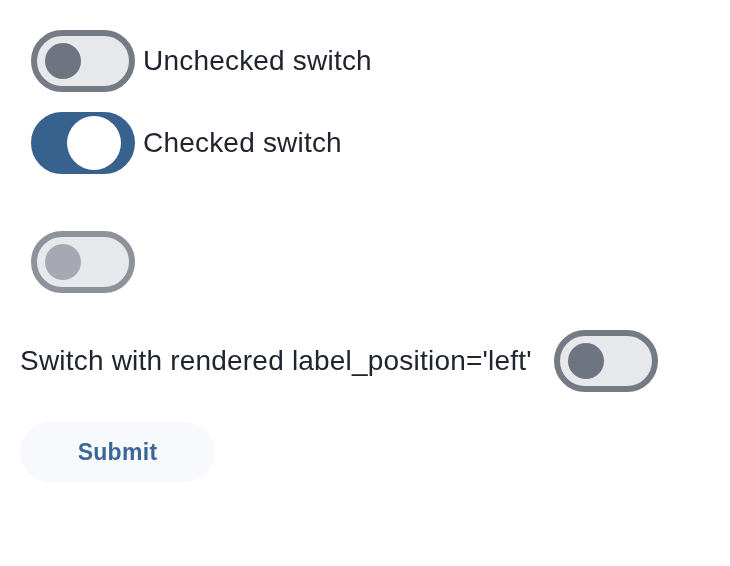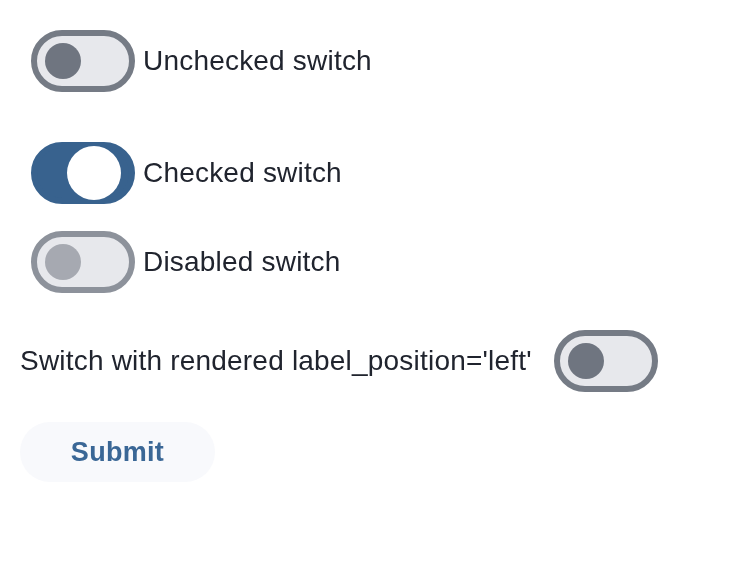--- a/index.html
+++ b/index.html
@@ -11,21 +11,21 @@
   }
   .canvas { position: relative; width: 602px; height: 566px; background: #ffffff; }
 
   .switch-row {
     position: absolute;
     display: flex;
     align-items: center;
     gap: 8px;
   }
   .row-1 { left: 31px; top: 30px; }
-  .row-2 { left: 31px; top: 142px; }
+  .row-2 { left: 31px; top: 112px; }
   .row-3 { left: 31px; top: 231px; }
   .row-4 { left: 20px; top: 330px; gap: 22px; }
 
   .switch-label {
     font-size: 28px;
     color: #20242e;
     letter-spacing: 0.2px;
     white-space: nowrap;
   }
 
@@ -70,21 +70,21 @@
 
   .submit-btn {
     position: absolute;
     left: 20px; top: 422px;
     width: 195px; height: 60px;
     border: none;
     border-radius: 30px;
     background: #f8f9fc;
     color: #3a6796;
     font-family: "Liberation Sans", sans-serif;
-    font-size: 27px;
+    font-size: 23px;
     font-weight: 700;
     letter-spacing: 0.3px;
     cursor: pointer;
     display: flex;
     align-items: center;
     justify-content: center;
   }
 </style>
 </head>
 <body>
@@ -102,21 +102,20 @@
     <div class="track on">
       <div class="knob on-knob"></div>
     </div>
     <span class="switch-label">Checked switch</span>
   </div>
 
   <div class="switch-row row-3">
     <div class="track disabled">
       <div class="knob disabled-knob"></div>
     </div>
-    <span class="switch-label">Disabled switch</span>
   </div>
 
   <div class="switch-row row-4">
     <span class="switch-label">Switch with rendered label_position='left'</span>
     <div class="track off">
       <div class="knob off-knob"></div>
     </div>
   </div>
 
   <button class="submit-btn">Submit</button>

